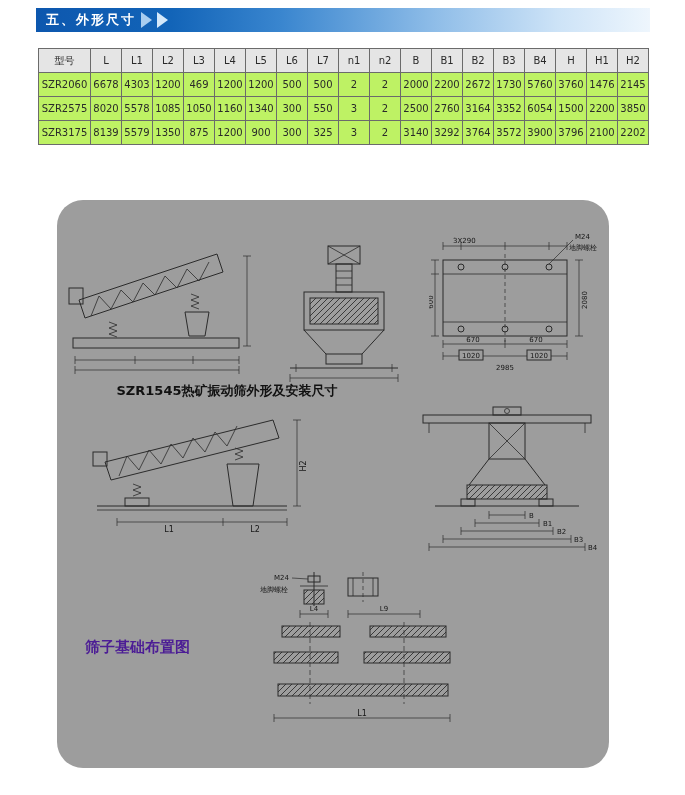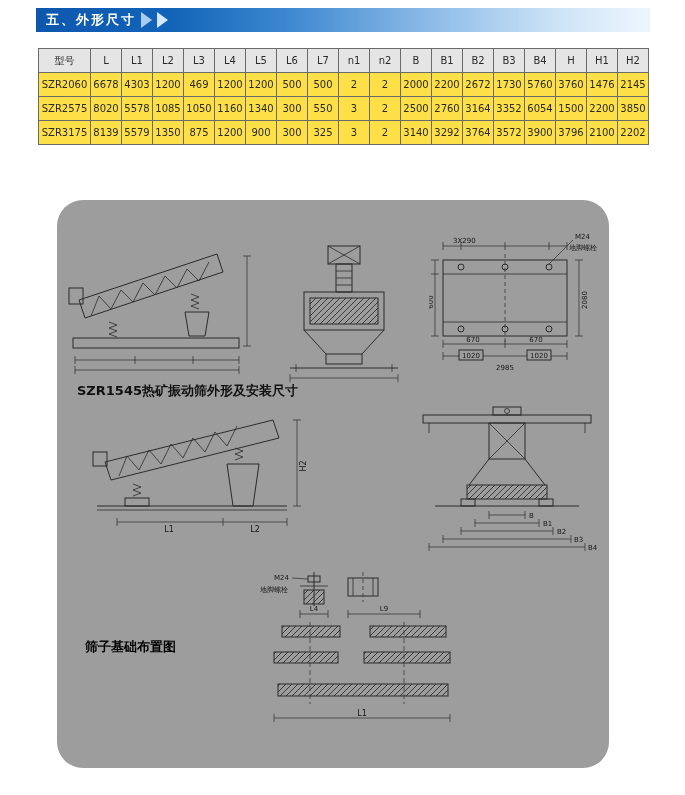--- a/index.html
+++ b/index.html
@@ -14,30 +14,30 @@
   .chev{width:0;height:0;border-top:8px solid transparent;border-bottom:8px solid transparent;margin-left:5px;}
   .chev.c1{border-left:11px solid #a8cdf0;}
   .chev.c2{border-left:11px solid #d4e8fa;}
 
   
   table.dims{position:absolute;left:38px;top:48px;width:610px;border-collapse:collapse;table-layout:fixed;
     font-size:10px;color:#2a2a2a;}
   table.dims th,table.dims td{border:1px solid #6b6b6b;text-align:center;padding:0;height:23px;
     overflow:hidden;white-space:nowrap;}
   table.dims th{background:#e5e5e5;font-weight:normal;}
-  table.dims td{background:#fde047;}
+  table.dims td{background:#bef264;}
   table.dims col.model{width:52px;}
   table.dims col.num{width:31px;}
 
   
   .panel{position:absolute;left:57px;top:200px;width:552px;height:568px;background:#9d9d9d;border-radius:26px;}
   .panel .abs{position:absolute;}
-  .cap1{left:20px;top:182px;width:300px;font-weight:bold;font-size:13px;color:#111;}
+  .cap1{left:20px;top:182px;width:300px;text-align:center;font-weight:bold;font-size:13px;color:#111;}
   .cap2{left:85px;top:356px;font-size:11px;color:#111;}
-  .cap3{left:28px;top:438px;font-weight:bold;font-size:13px;color:#000000;}
+  .cap3{left:28px;top:438px;font-weight:bold;font-size:15px;color:#4c1d95;}
   svg{display:block;}
   svg text{font-family:"DejaVu Sans","Liberation Sans",sans-serif;fill:#161616;}
 </style>
 </head>
 <body>
 
 <div class="page">
 
   <div class="sec-bar">
     <span class="sec-title">五、外形尺寸</span>

